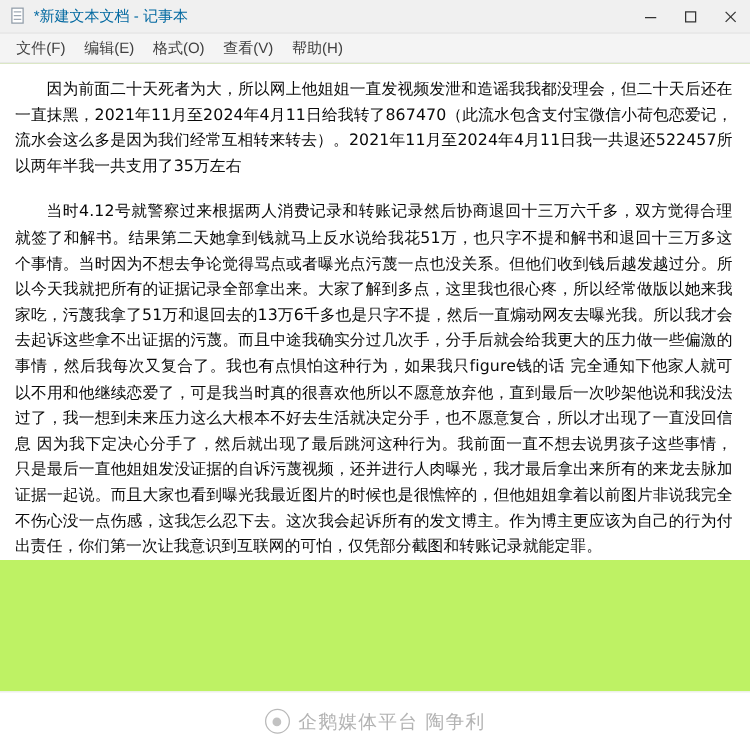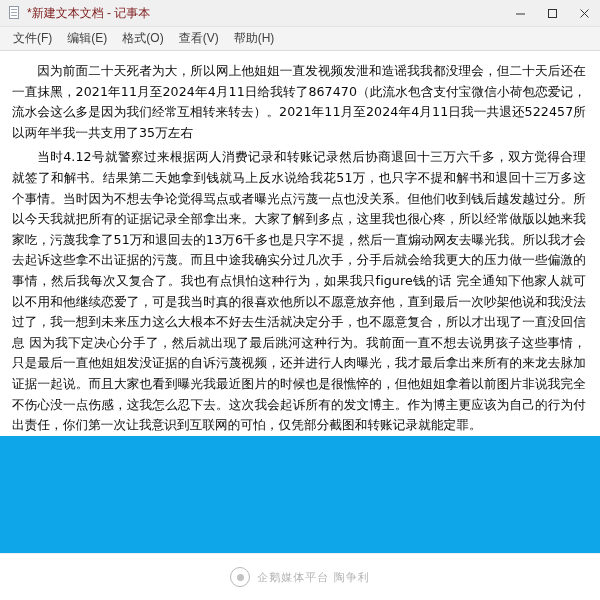--- a/index.html
+++ b/index.html
@@ -49,21 +49,21 @@
   .title-icon .page::before {
     content: "";
     position: absolute;
     left: 1px; top: 2px;
     width: 6px; height: 1px;
     background: #9fa9b4;
     box-shadow: 0 3px 0 #9fa9b4, 0 6px 0 #9fa9b4;
   }
   .title-text {
     font-size: 12px;
-    color: #7f1d1d;
+    color: #0369a1;
     white-space: nowrap;
     letter-spacing: 0px;
   }
   .win-controls {
     margin-left: auto;
     display: flex;
     height: 26px;
   }
   .win-btn {
     width: 32px;
@@ -105,21 +105,21 @@
     font-size: 12.6px;
     line-height: 20.6px;
     color: #0a0a0a;
     text-align: justify;
     text-justify: inter-character;
     margin: 0 0 0 0;
     letter-spacing: 0.1px;
     word-break: break-all;
   }
   .para.p1 { text-indent: 2em; }
-  .para.p2 { text-indent: 2em; margin-top: 4px; }
+  .para.p2 { text-indent: 2em; margin-top: 16px; }
   
   .footer {
     position: absolute;
     left: 0;
     bottom: 0;
     width: 100%;
     height: 46px;
     background: #ffffff;
     border-top: 1px solid #ededed;
     display: flex;
@@ -139,30 +139,30 @@
     justify-content: center;
   }
   .wm-logo::after {
     content: "";
     width: 7px;
     height: 7px;
     border-radius: 50%;
     background: #c2c2c2;
   }
   .wm-text {
-    font-size: 11px;
+    font-size: 15px;
     color: #b3b3b3;
     letter-spacing: 1px;
     font-family: "DejaVu Sans", "Liberation Sans", sans-serif;
   }
   
   .doc-wrap {
     flex: 1 1 auto;
     position: relative;
-    background: #0ea5e9;
+    background: #bef264;
     overflow: hidden;
   }
 </style>
 </head>
 <body>
 
 <div class="window">
 
   <div class="titlebar">
     <span class="title-icon">

